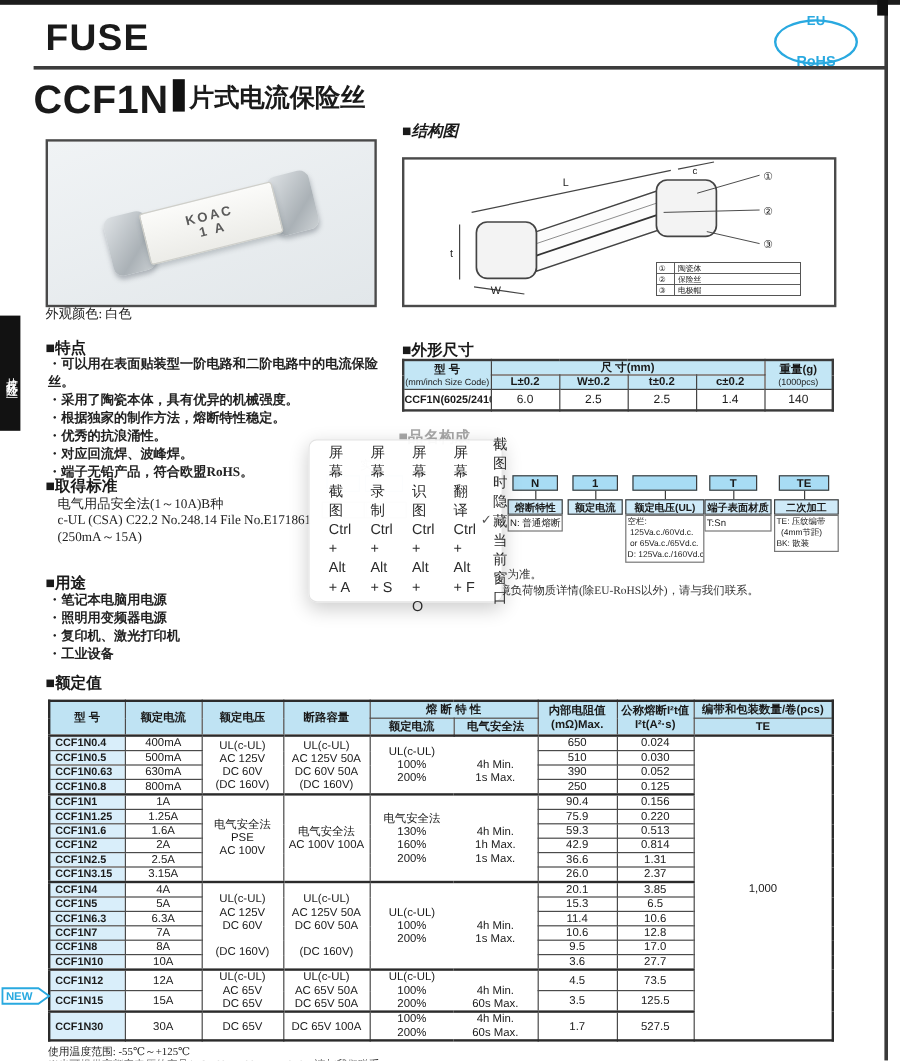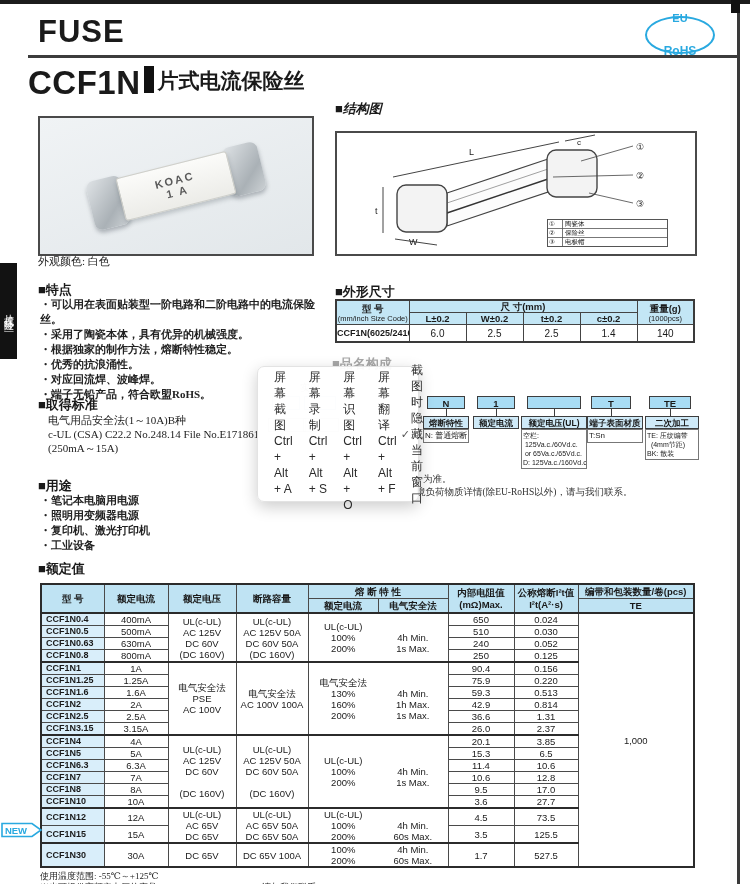--- a/index.html
+++ b/index.html
@@ -353,21 +353,21 @@
           </tr>
           <tr class="g0">
             <td class="part">CCF1N0.5</td>
             <td>500mA</td>
             <td>510</td>
             <td>0.030</td>
           </tr>
           <tr class="g0">
             <td class="part">CCF1N0.63</td>
             <td>630mA</td>
-            <td>240</td>
+            <td>390</td>
             <td>0.052</td>
           </tr>
           <tr class="g0">
             <td class="part">CCF1N0.8</td>
             <td>800mA</td>
             <td>250</td>
             <td>0.125</td>
           </tr>
           <tr class="g1 g-start">
             <td class="part">CCF1N1</td>

